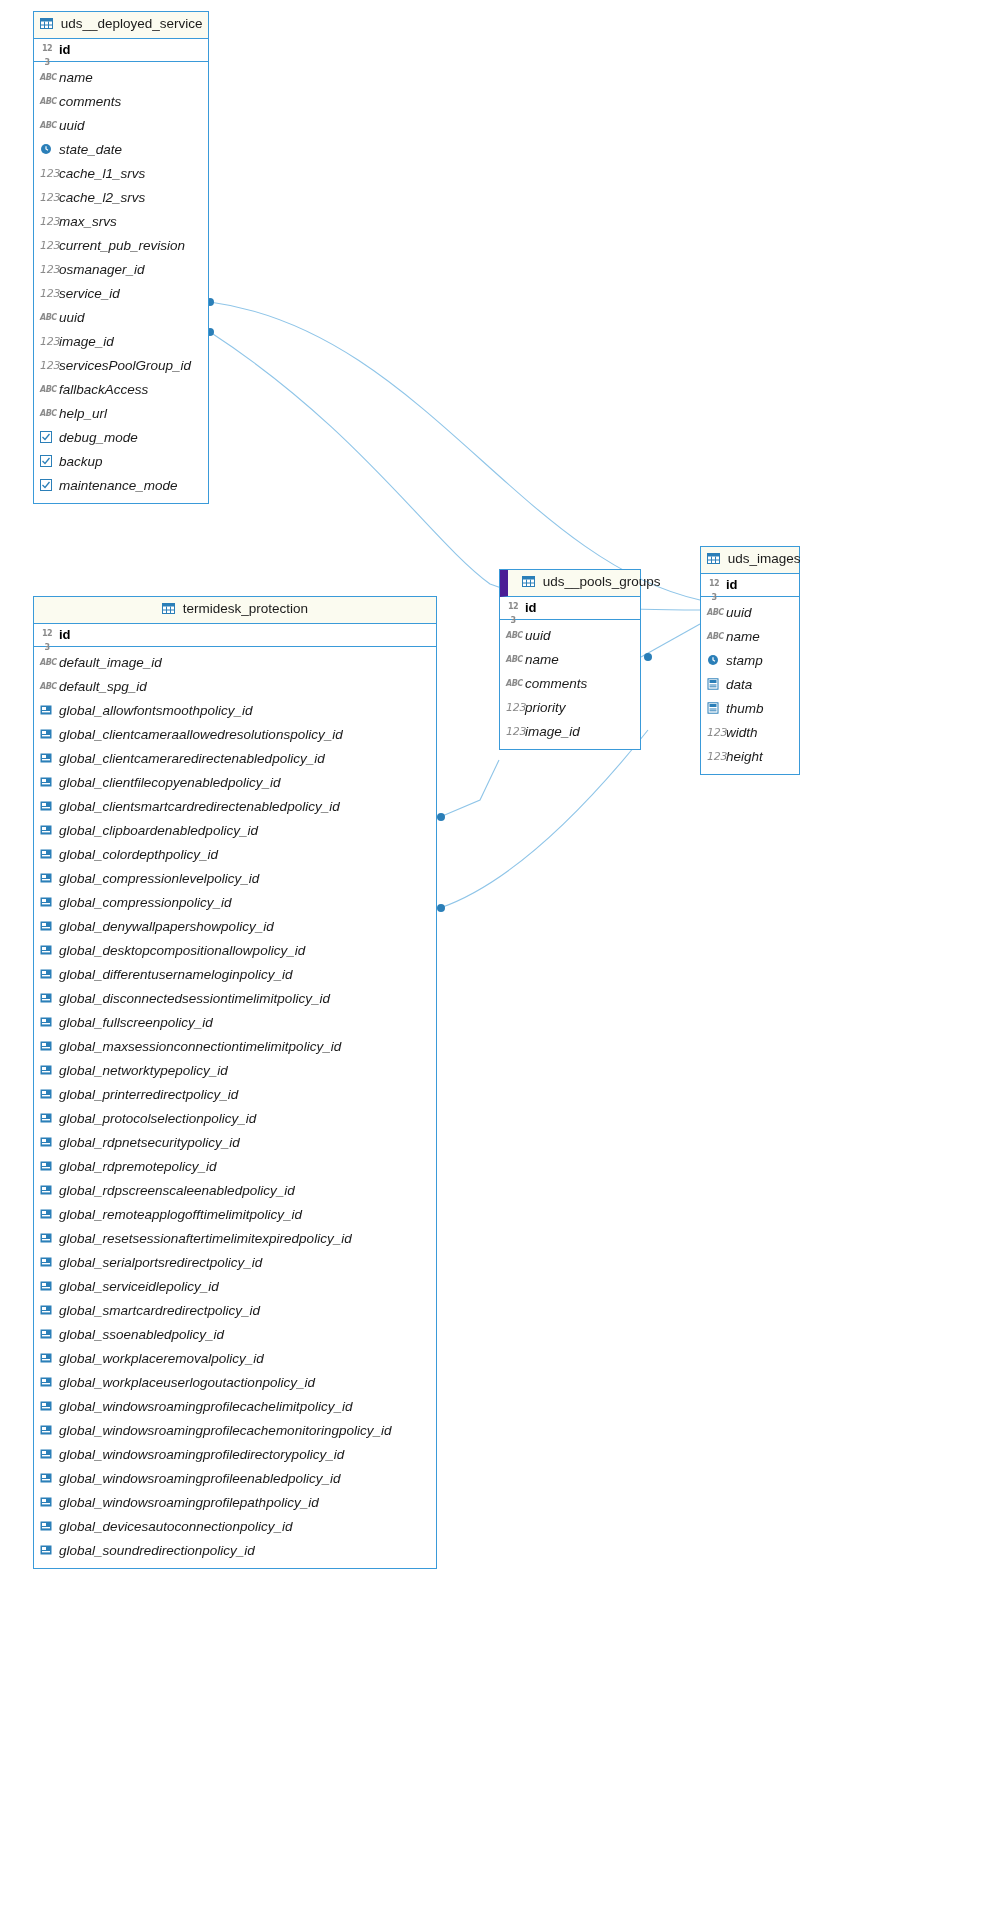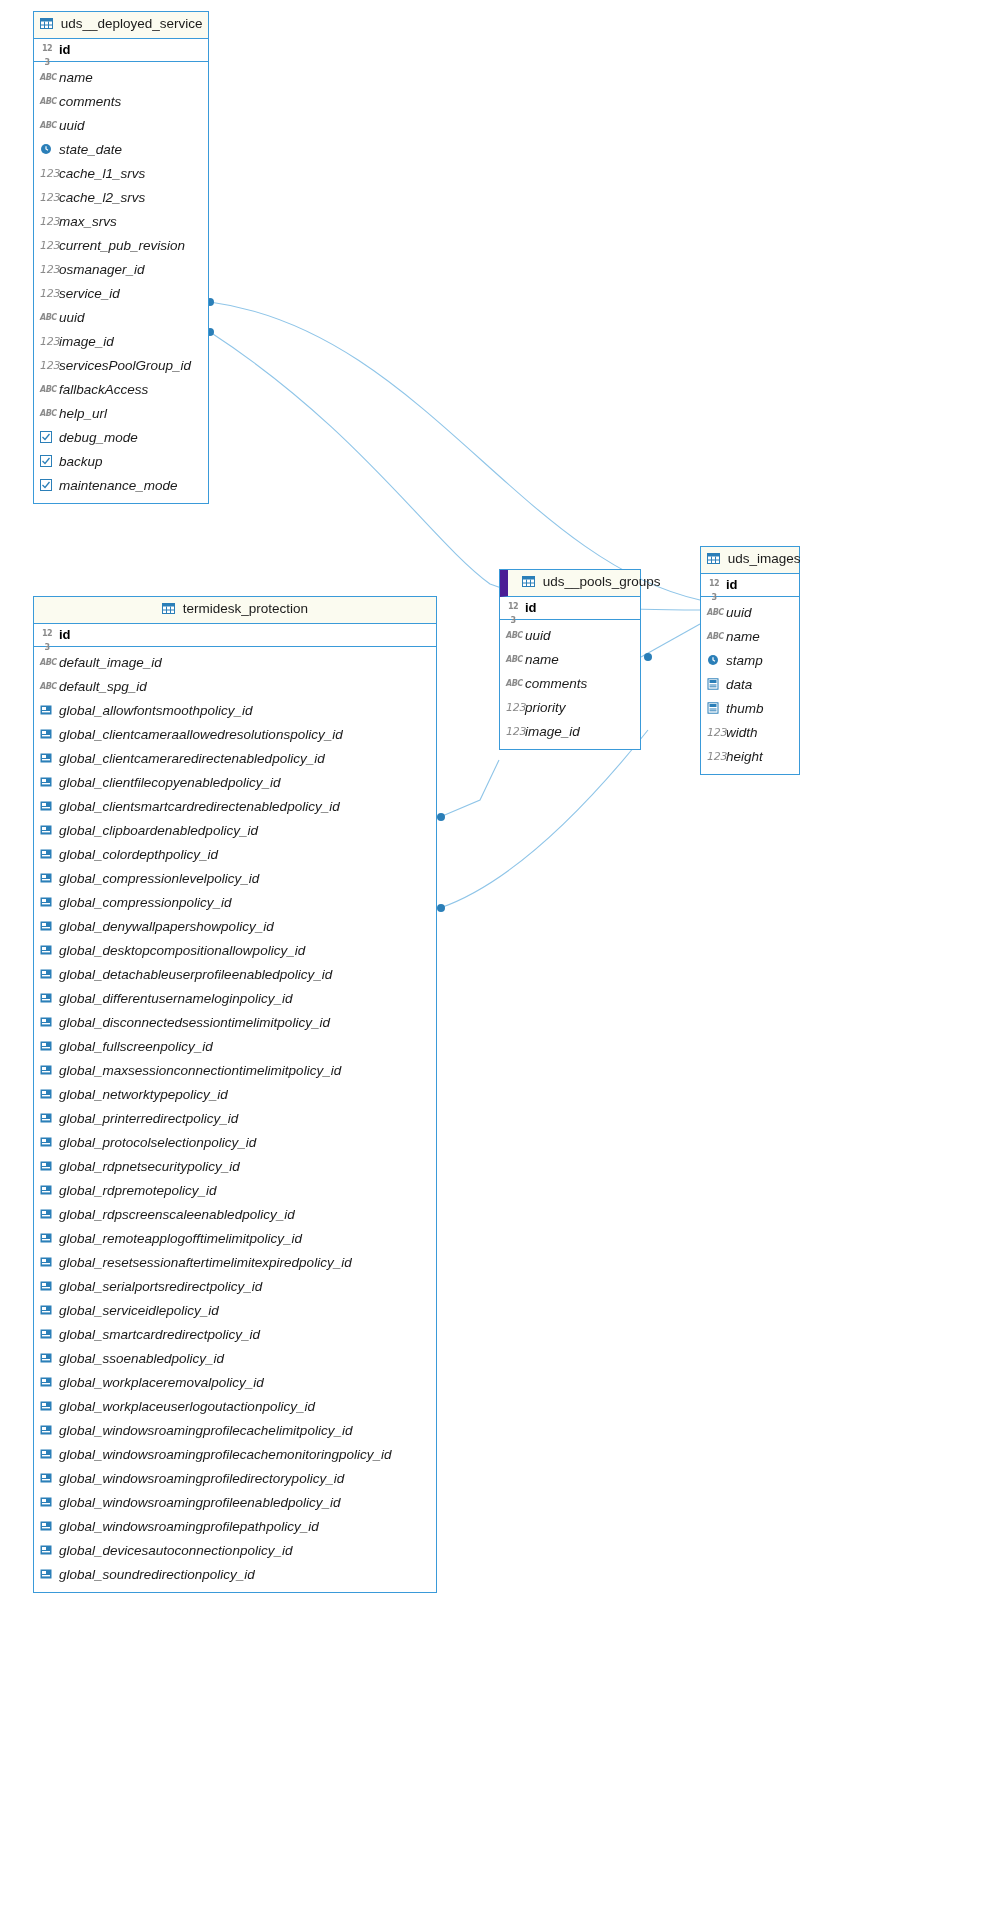--- a/index.html
+++ b/index.html
@@ -395,30 +395,20 @@
           <span class="label">global_desktopcompositionallowpolicy_id</span>
         </div>
       <div class="row">
           <span class="ico link">
             <svg width="12" height="12" viewBox="0 0 12 12">
               <rect x="0.5" y="1.5" width="11" height="9" fill="#2b7fb8"></rect>
               <rect x="2" y="3" width="4" height="3" fill="#ffffff"></rect>
               <rect x="2" y="7" width="8" height="1.4" fill="#ffffff"></rect>
             </svg>
           </span>
-          <span class="label">global_detachableuserprofileenabledpolicy_id</span>
-        </div>
-      <div class="row">
-          <span class="ico link">
-            <svg width="12" height="12" viewBox="0 0 12 12">
-              <rect x="0.5" y="1.5" width="11" height="9" fill="#2b7fb8"></rect>
-              <rect x="2" y="3" width="4" height="3" fill="#ffffff"></rect>
-              <rect x="2" y="7" width="8" height="1.4" fill="#ffffff"></rect>
-            </svg>
-          </span>
           <span class="label">global_differentusernameloginpolicy_id</span>
         </div>
       <div class="row">
           <span class="ico link">
             <svg width="12" height="12" viewBox="0 0 12 12">
               <rect x="0.5" y="1.5" width="11" height="9" fill="#2b7fb8"></rect>
               <rect x="2" y="3" width="4" height="3" fill="#ffffff"></rect>
               <rect x="2" y="7" width="8" height="1.4" fill="#ffffff"></rect>
             </svg>
           </span>

